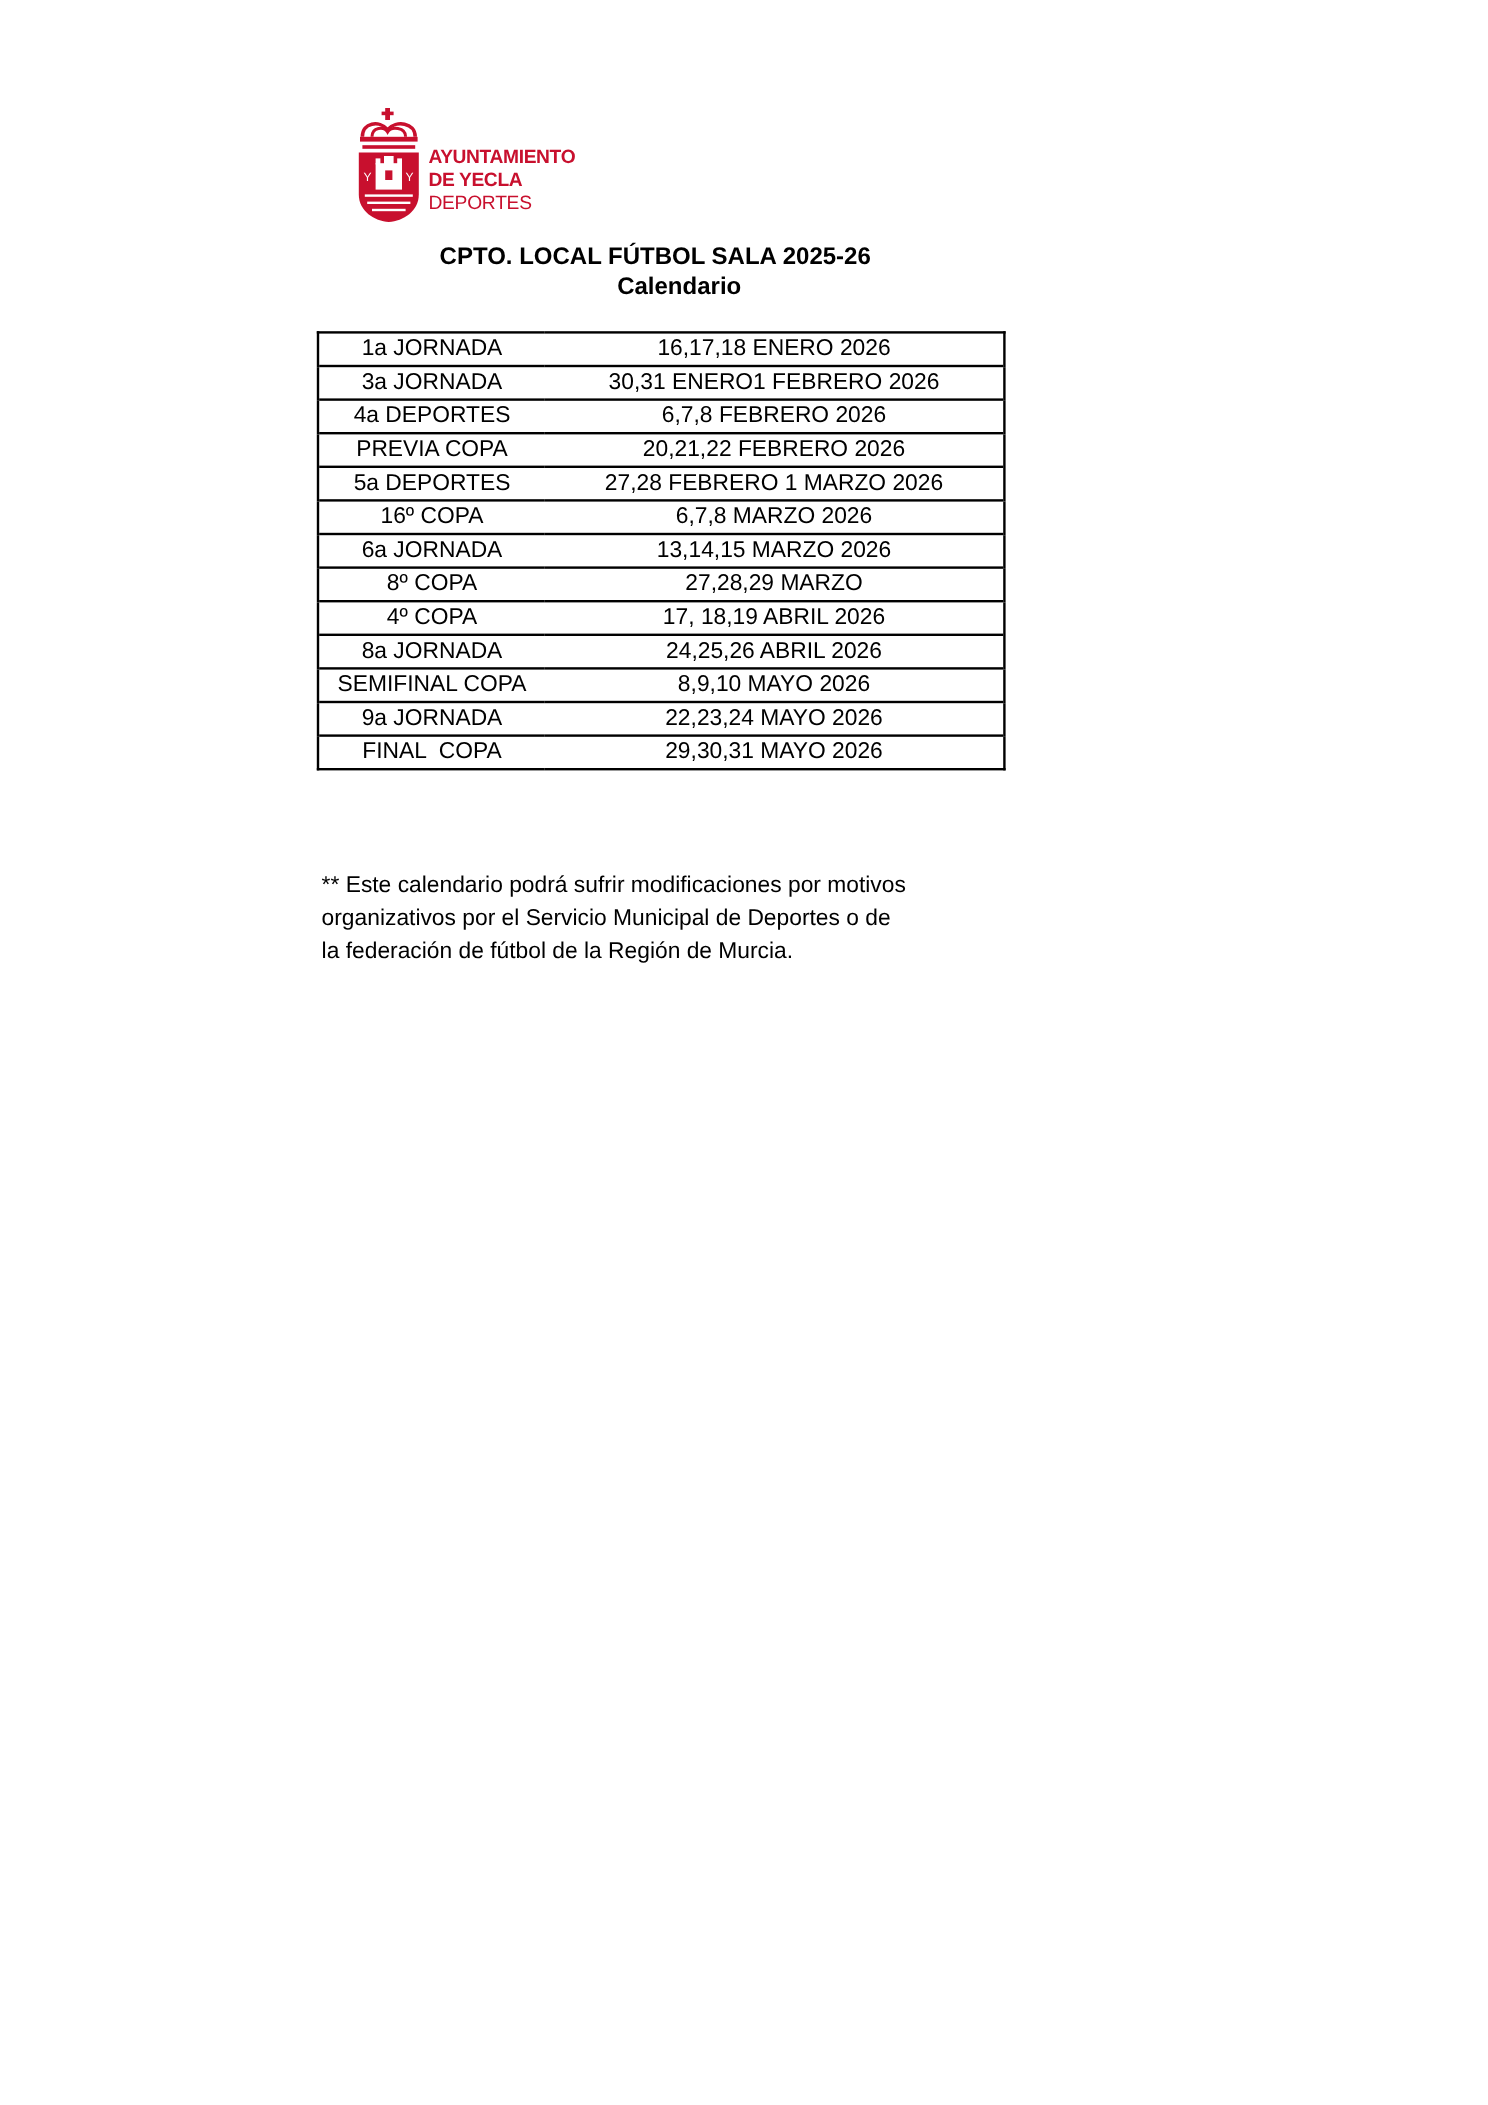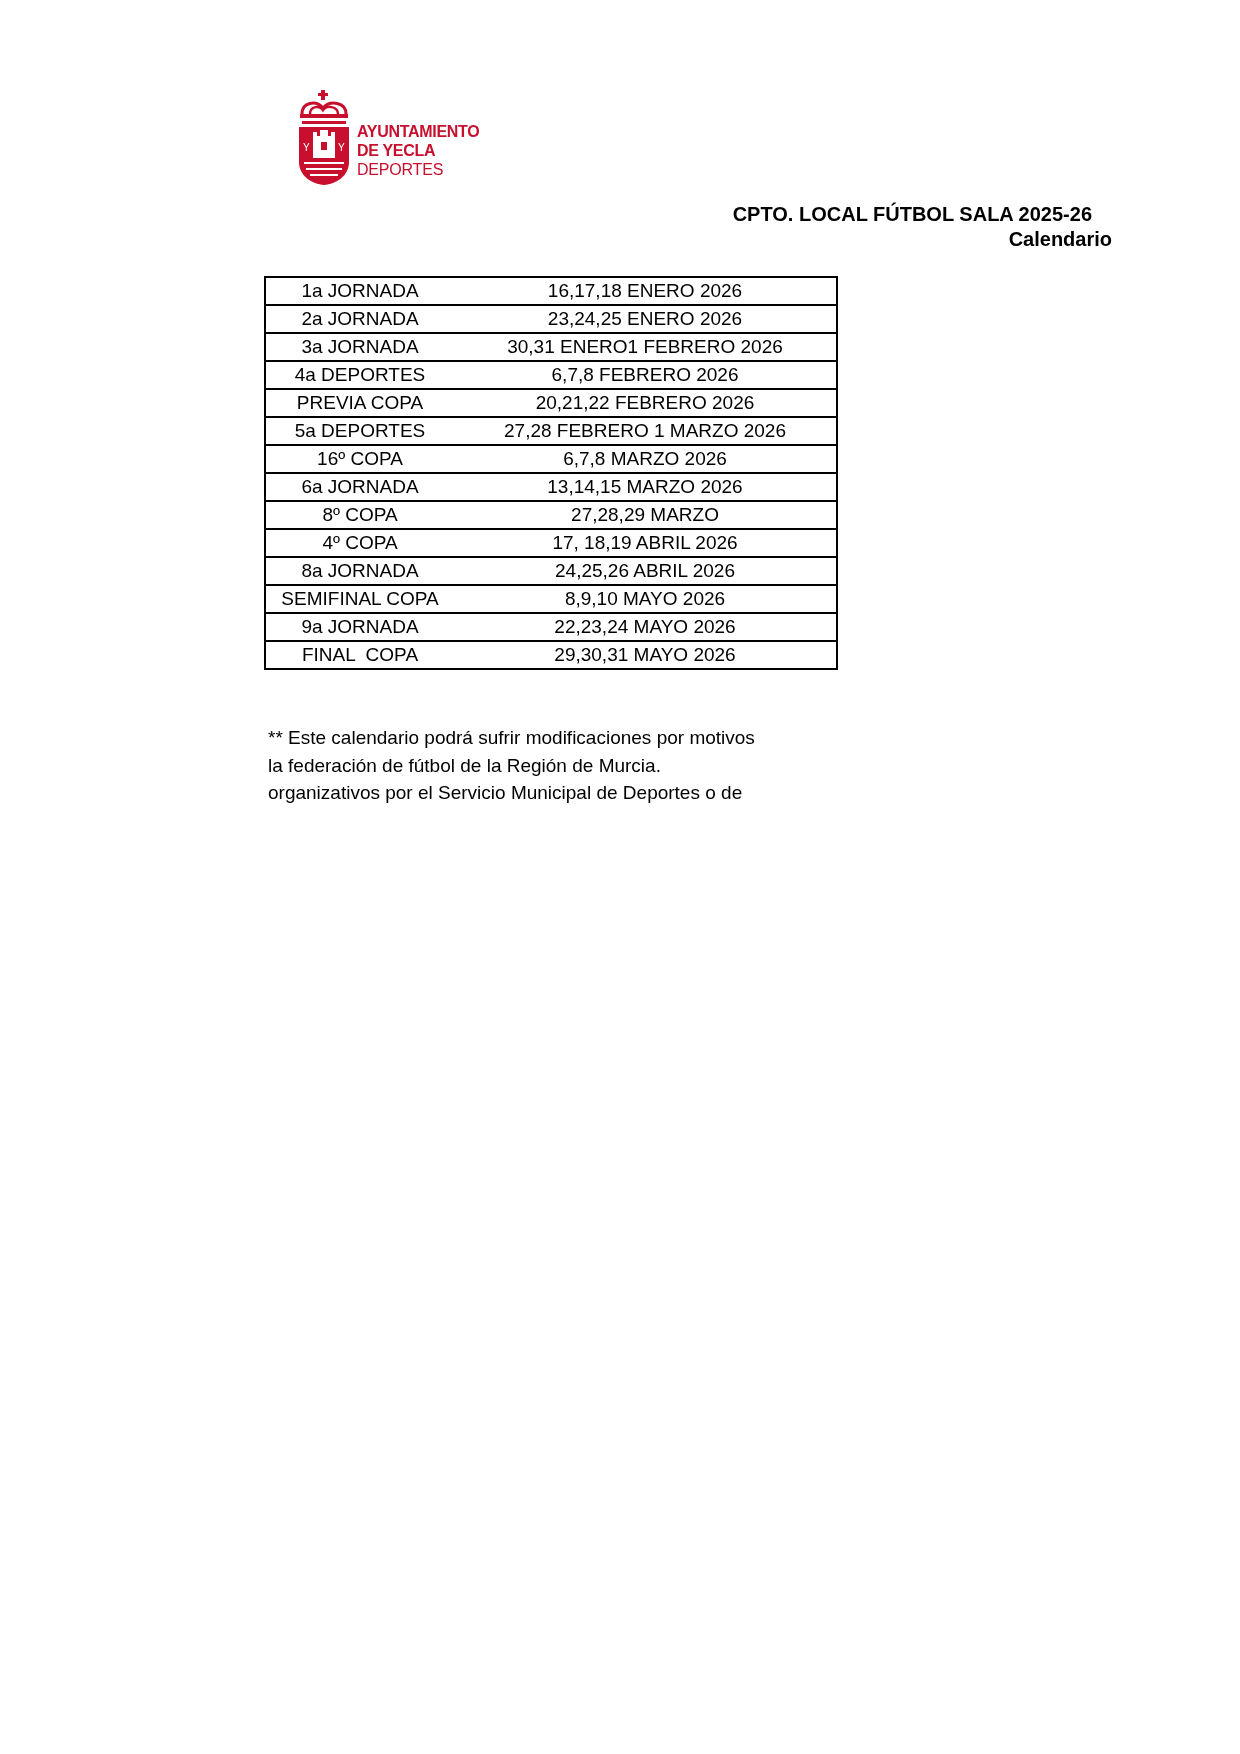--- a/index.html
+++ b/index.html
@@ -1,21 +1,21 @@
 <!DOCTYPE html>
 <html><head>
   <meta charset="utf-8">
   <style>
     html, body { margin: 0; padding: 0; background: #ffffff; }
     body { width: 1240px; height: 1754px; position: relative; font-family: "Liberation Sans", sans-serif; color: #000; }
     .logo { position: absolute; left: 296px; top: 90px; width: 200px; height: 96px; }
     .logo-text { position: absolute; left: 357px; top: 122px; color: #c8102e; font-family: Liberation Sans, sans-serif; line-height: 19px; }
     .logo-text .l1, .logo-text .l2 { font-weight: bold; font-size: 16px; letter-spacing: -0.3px; display: block; }
     .logo-text .l3 { font-size: 16px; display: block; letter-spacing: -0.2px; }
-    .title { position: absolute; left: 0; width: 1092px; text-align: right; font-weight: bold; font-size: 20px; }
+    .title { position: absolute; left: 0; width: 1092px; text-align: center; font-weight: bold; font-size: 20px; }
     .title.t1 { top: 203px; }
     .title.t2 { top: 228px; padding-left: 20px; }
     table.cal { position: absolute; left: 264px; top: 276px; width: 574px; border-collapse: collapse; font-size: 19px; }
     table.cal td { border-top: 2px solid #000; border-bottom: 0; height: 26px; padding: 0; text-align: center; vertical-align: middle; line-height: 26px; }
     table.cal tr:last-child td { border-bottom: 2px solid #000; }
     table.cal td:first-child { border-left: 2px solid #000; width: 188px; }
     table.cal td:last-child { border-right: 2px solid #000; }
     .note { position: absolute; left: 268px; top: 724px; font-size: 19px; line-height: 27.5px; width: 560px; }
   </style>
 </head>
@@ -57,24 +57,20 @@
 <div class="title t1">CPTO. LOCAL FÚTBOL SALA 2025-26</div>
 <div class="title t2">Calendario</div>
 
 <table class="cal">
   <tbody>
     <tr>
         <td>1a JORNADA</td>
         <td>16,17,18 ENERO 2026</td>
       </tr>
     <tr>
-        <td>2a JORNADA</td>
-        <td>23,24,25 ENERO 2026</td>
-      </tr>
-    <tr>
         <td>3a JORNADA</td>
         <td>30,31 ENERO1 FEBRERO 2026</td>
       </tr>
     <tr>
         <td>4a DEPORTES</td>
         <td>6,7,8 FEBRERO 2026</td>
       </tr>
     <tr>
         <td>PREVIA COPA</td>
         <td>20,21,22 FEBRERO 2026</td>
@@ -113,15 +109,15 @@
       </tr>
     <tr>
         <td style="white-space:pre;">FINAL  COPA</td>
         <td>29,30,31 MAYO 2026</td>
       </tr>
   </tbody>
 </table>
 
 <div class="note">
   <div>** Este calendario podrá sufrir modificaciones por motivos</div>
+  <div>organizativos por el Servicio Municipal de Deportes o de</div>
   <div>la federación de fútbol de la Región de Murcia.</div>
-  <div>organizativos por el Servicio Municipal de Deportes o de</div>
 </div>
 
 </body></html>

